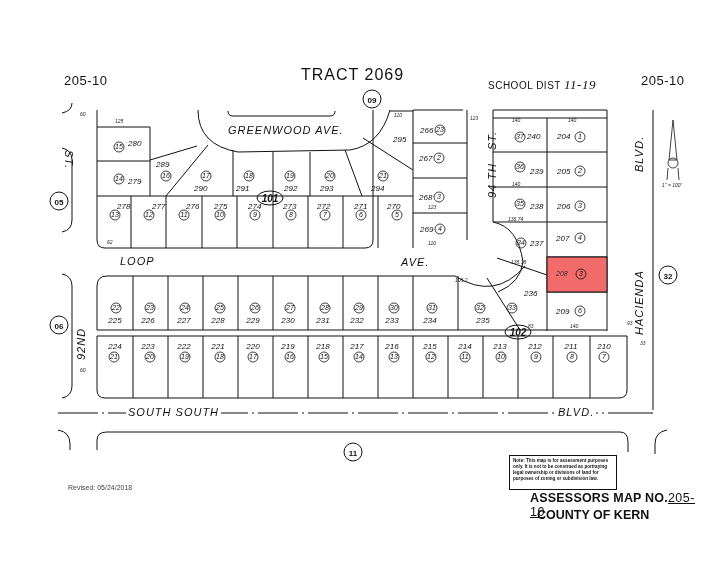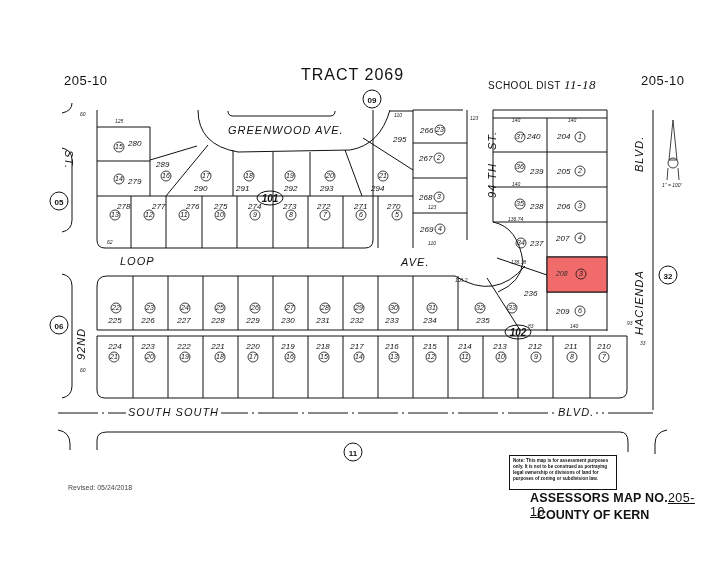--- a/index.html
+++ b/index.html
@@ -28,21 +28,21 @@
 </head>
 <body>
 
 <div class="hdr t-page" style="left:64px;top:73px;">205-10</div>
 <div class="hdr t-tract" style="left:301px;top:66px;">
   <span>TRACT</span>
   <span>2069</span>
 </div>
 <div class="hdr t-school" style="left:488px;top:77px;">
   <span>SCHOOL DIST</span>
-  <i>11-18</i>
+  <i>11-19</i>
 </div>
 <div class="hdr t-page" style="left:641px;top:73px;">205-10</div>
 
 <svg width="701" height="588" viewBox="0 0 701 588">
   <g fill="none" stroke="#111" stroke-width="1">
 
     <path d="M62 113 q10 -2 10 -10"></path>
     <path d="M62 148 q10 2 10 12 l0 60 q0 10 -10 12"></path>
     <path d="M62 274 q10 2 10 12 l0 100 q0 10 -10 12"></path>
 

